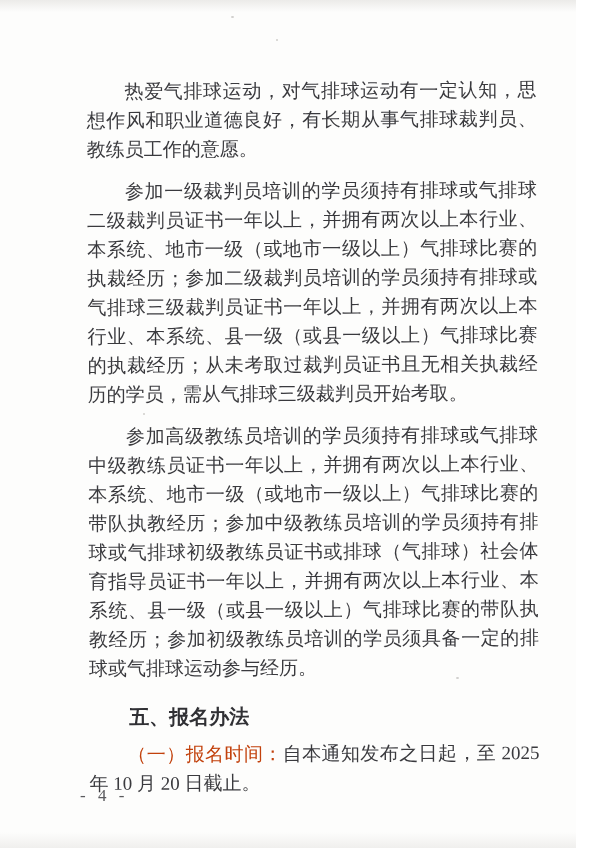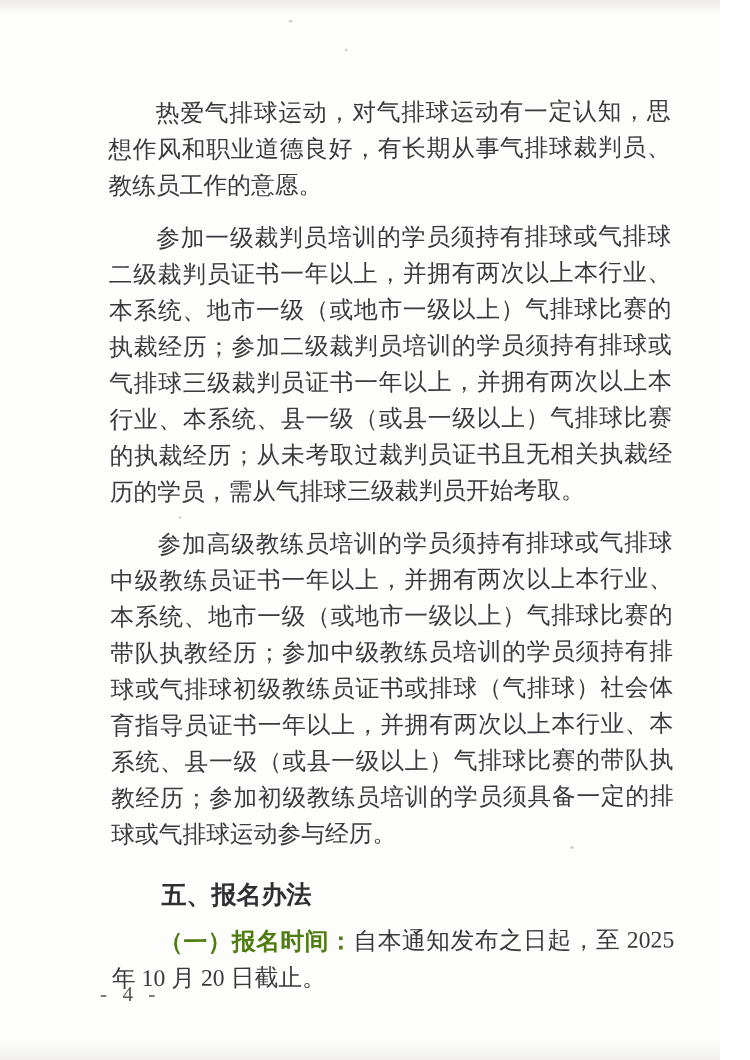--- a/index.html
+++ b/index.html
@@ -62,22 +62,22 @@
   .item-para {
     margin: 0;
     font-size: 19px;
     line-height: 29px;
     text-align: justify;
     text-justify: inter-character;
     text-indent: 2em;
     word-break: break-all;
   }
   .item-label {
-    font-weight: 700;
-    color: #4d7c0f;
+    font-weight: 400;
+    color: #c2410c;
   }
   .page-number {
     position: absolute;
     left: 80px;
     top: 786px;
     font-size: 17px;
     letter-spacing: 4px;
     color: #5a5a5e;
     font-family: "Liberation Serif", "DejaVu Serif", serif;
   }

